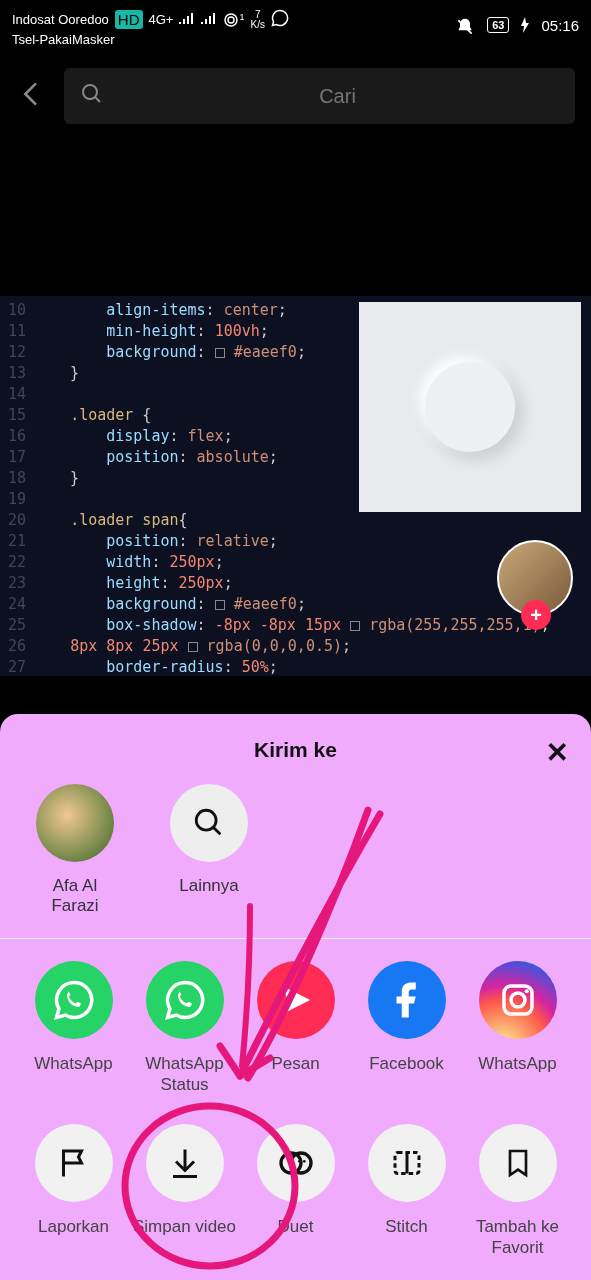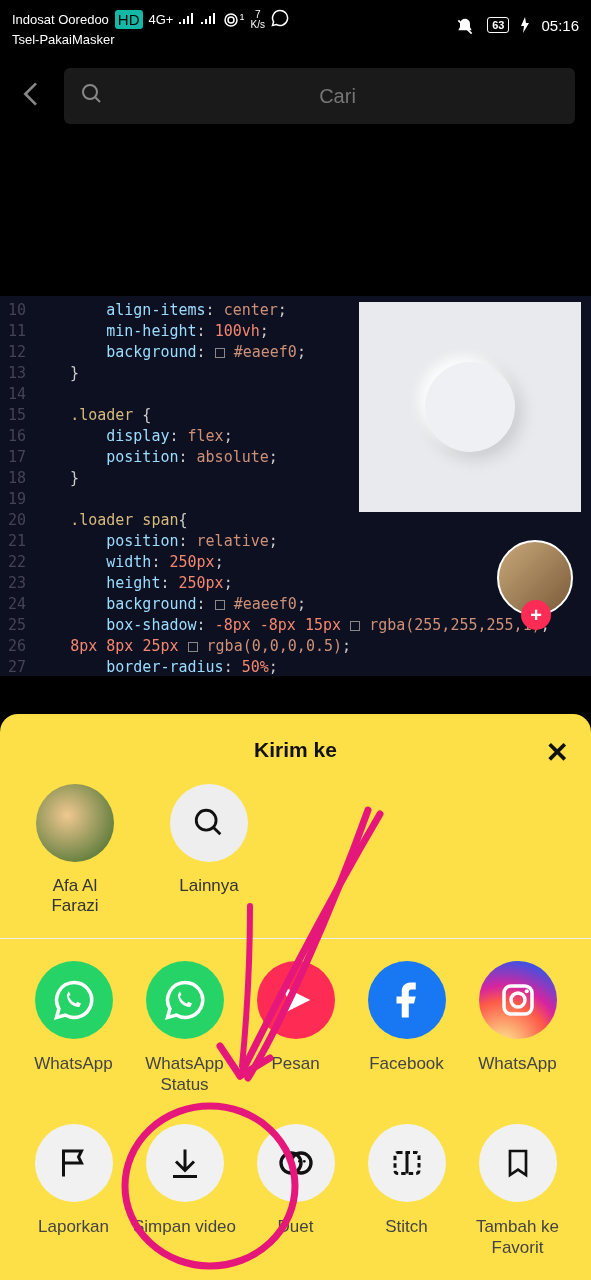--- a/index.html
+++ b/index.html
@@ -96,21 +96,21 @@
       position:absolute; right:40px; bottom:46px;
       width:30px; height:30px; border-radius:50%;
       background:#fe2c55; color:#fff;
       display:flex; align-items:center; justify-content:center;
       font-size:20px; font-weight:bold;
     }
 
     
     .sheet {
       position:absolute; bottom:0; left:0; right:0;
-      background:#fde047; border-radius: 18px 18px 0 0;
+      background:#f0abfc; border-radius: 18px 18px 0 0;
       padding: 18px 0 22px;
     }
     .sheet-header {
       display:flex; align-items:center; justify-content:center;
       position:relative; padding: 6px 20px 16px;
     }
     .sheet-title { font-size:21px; font-weight:600; color:#111; }
     .sheet-close {
       position:absolute; right:22px; top:4px;
       font-size:28px; font-weight:bold; color:#111;

